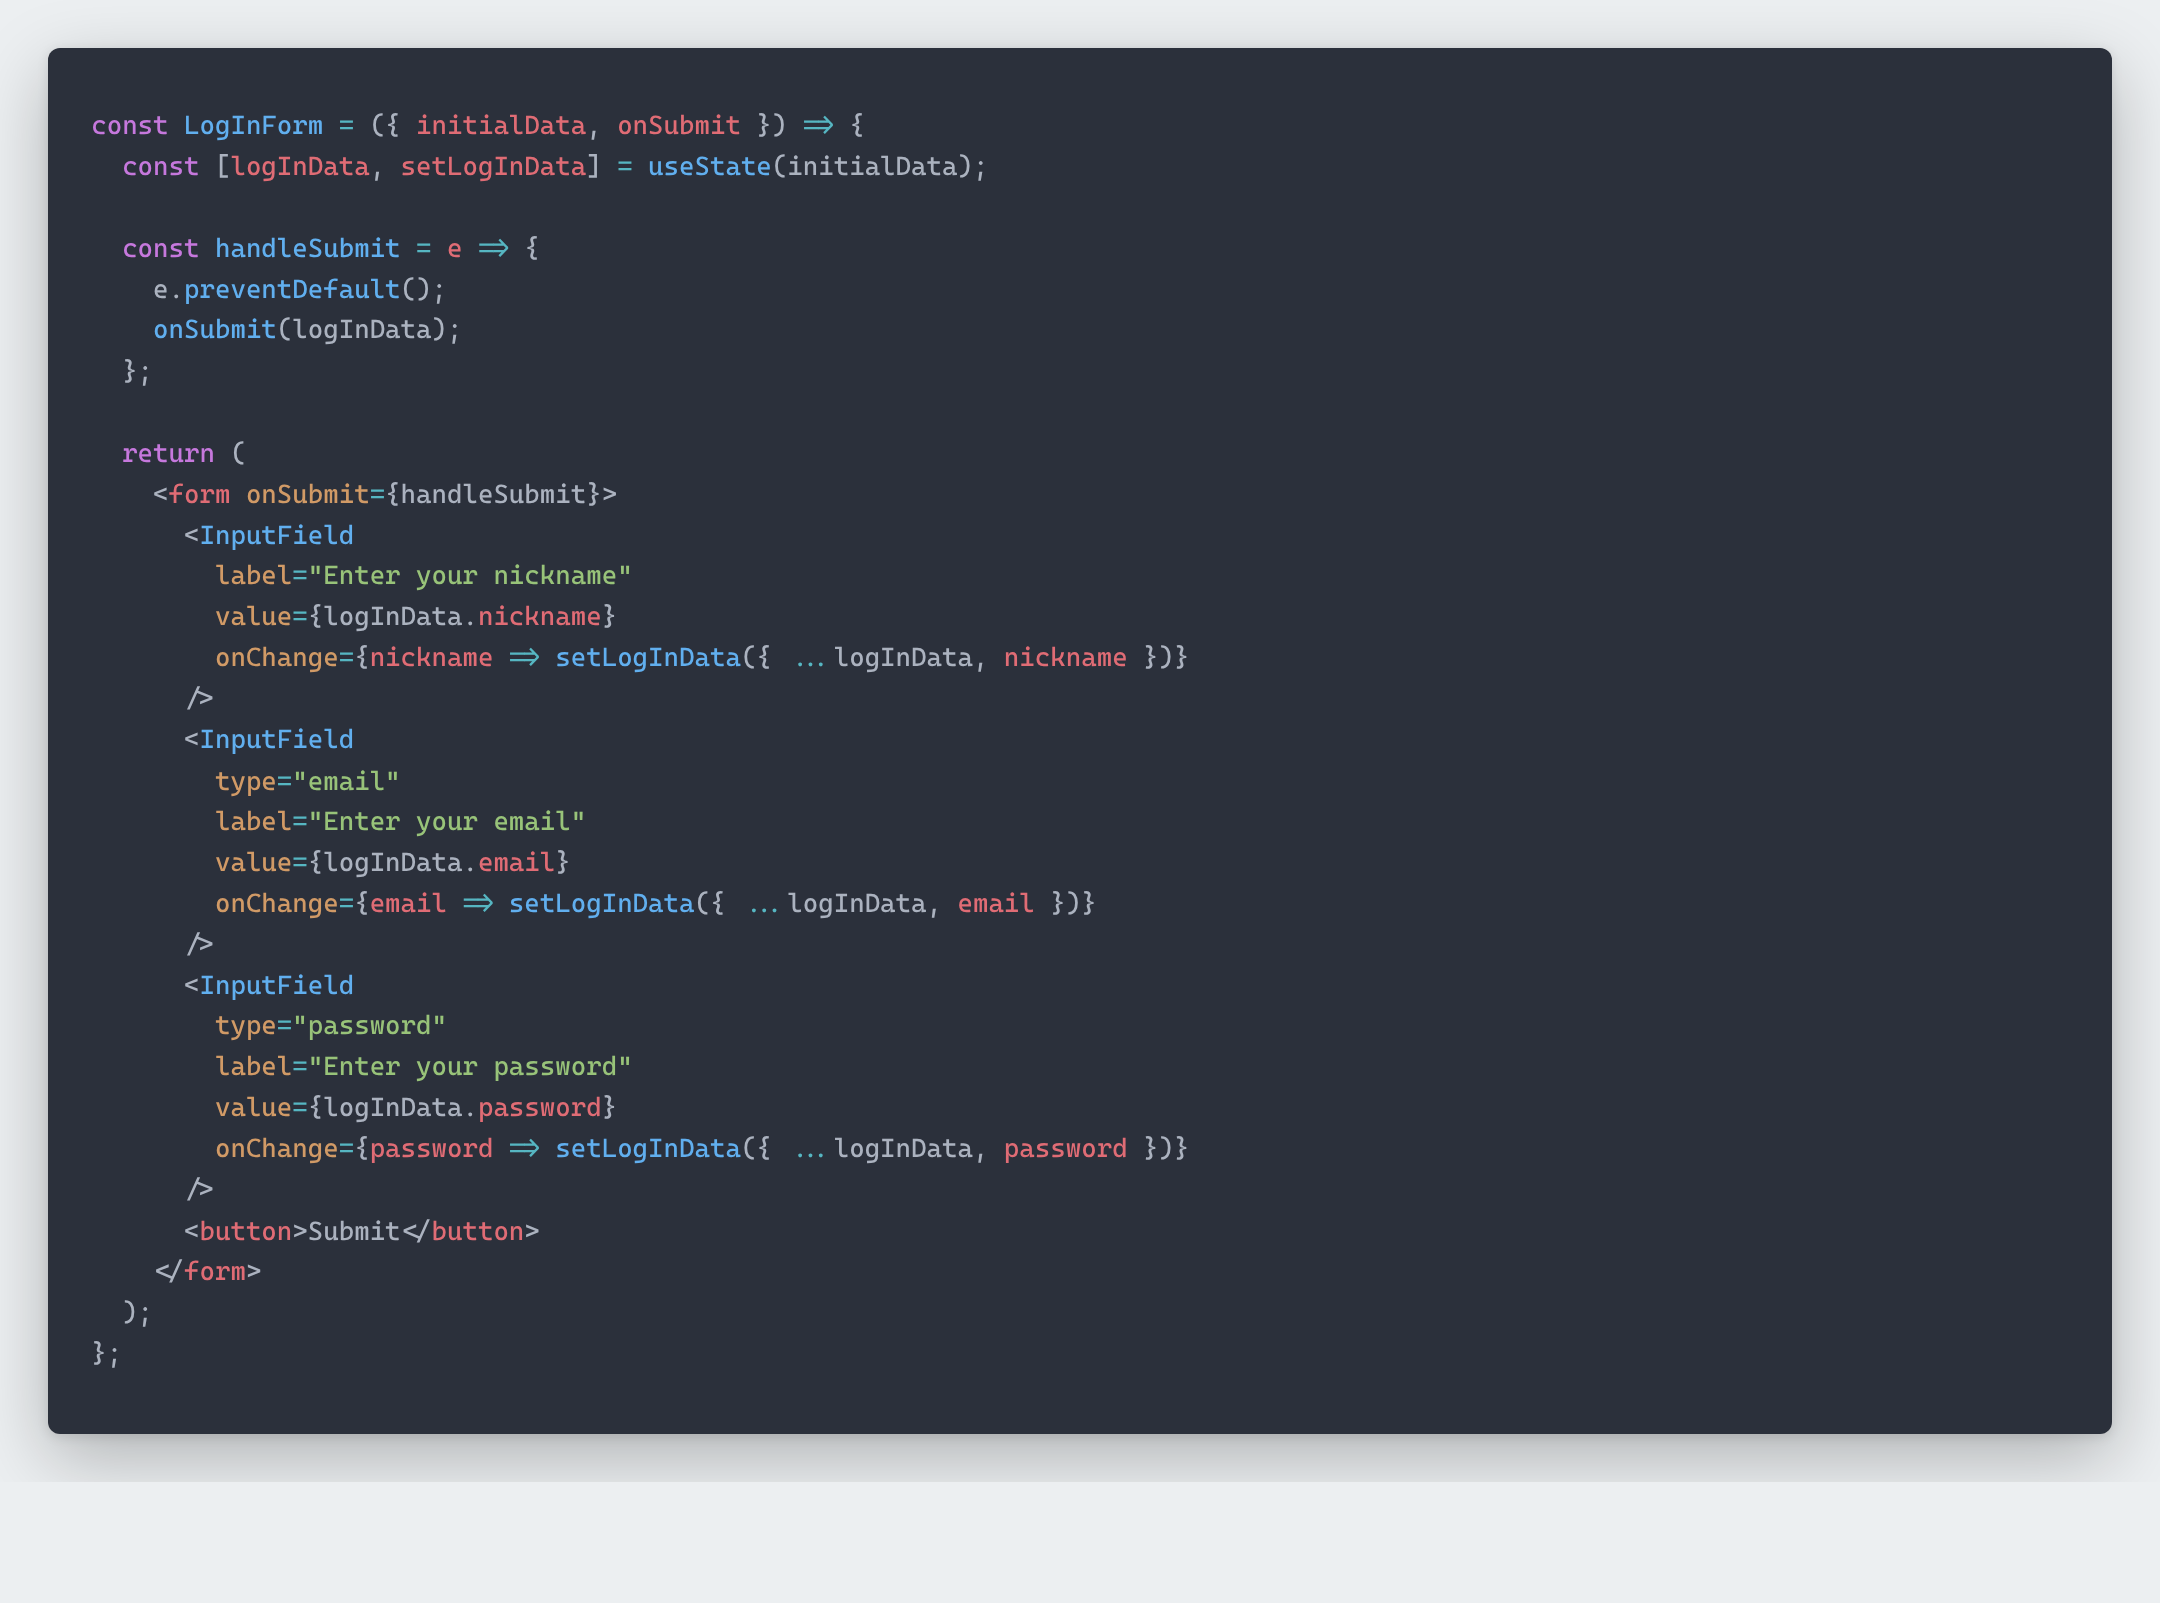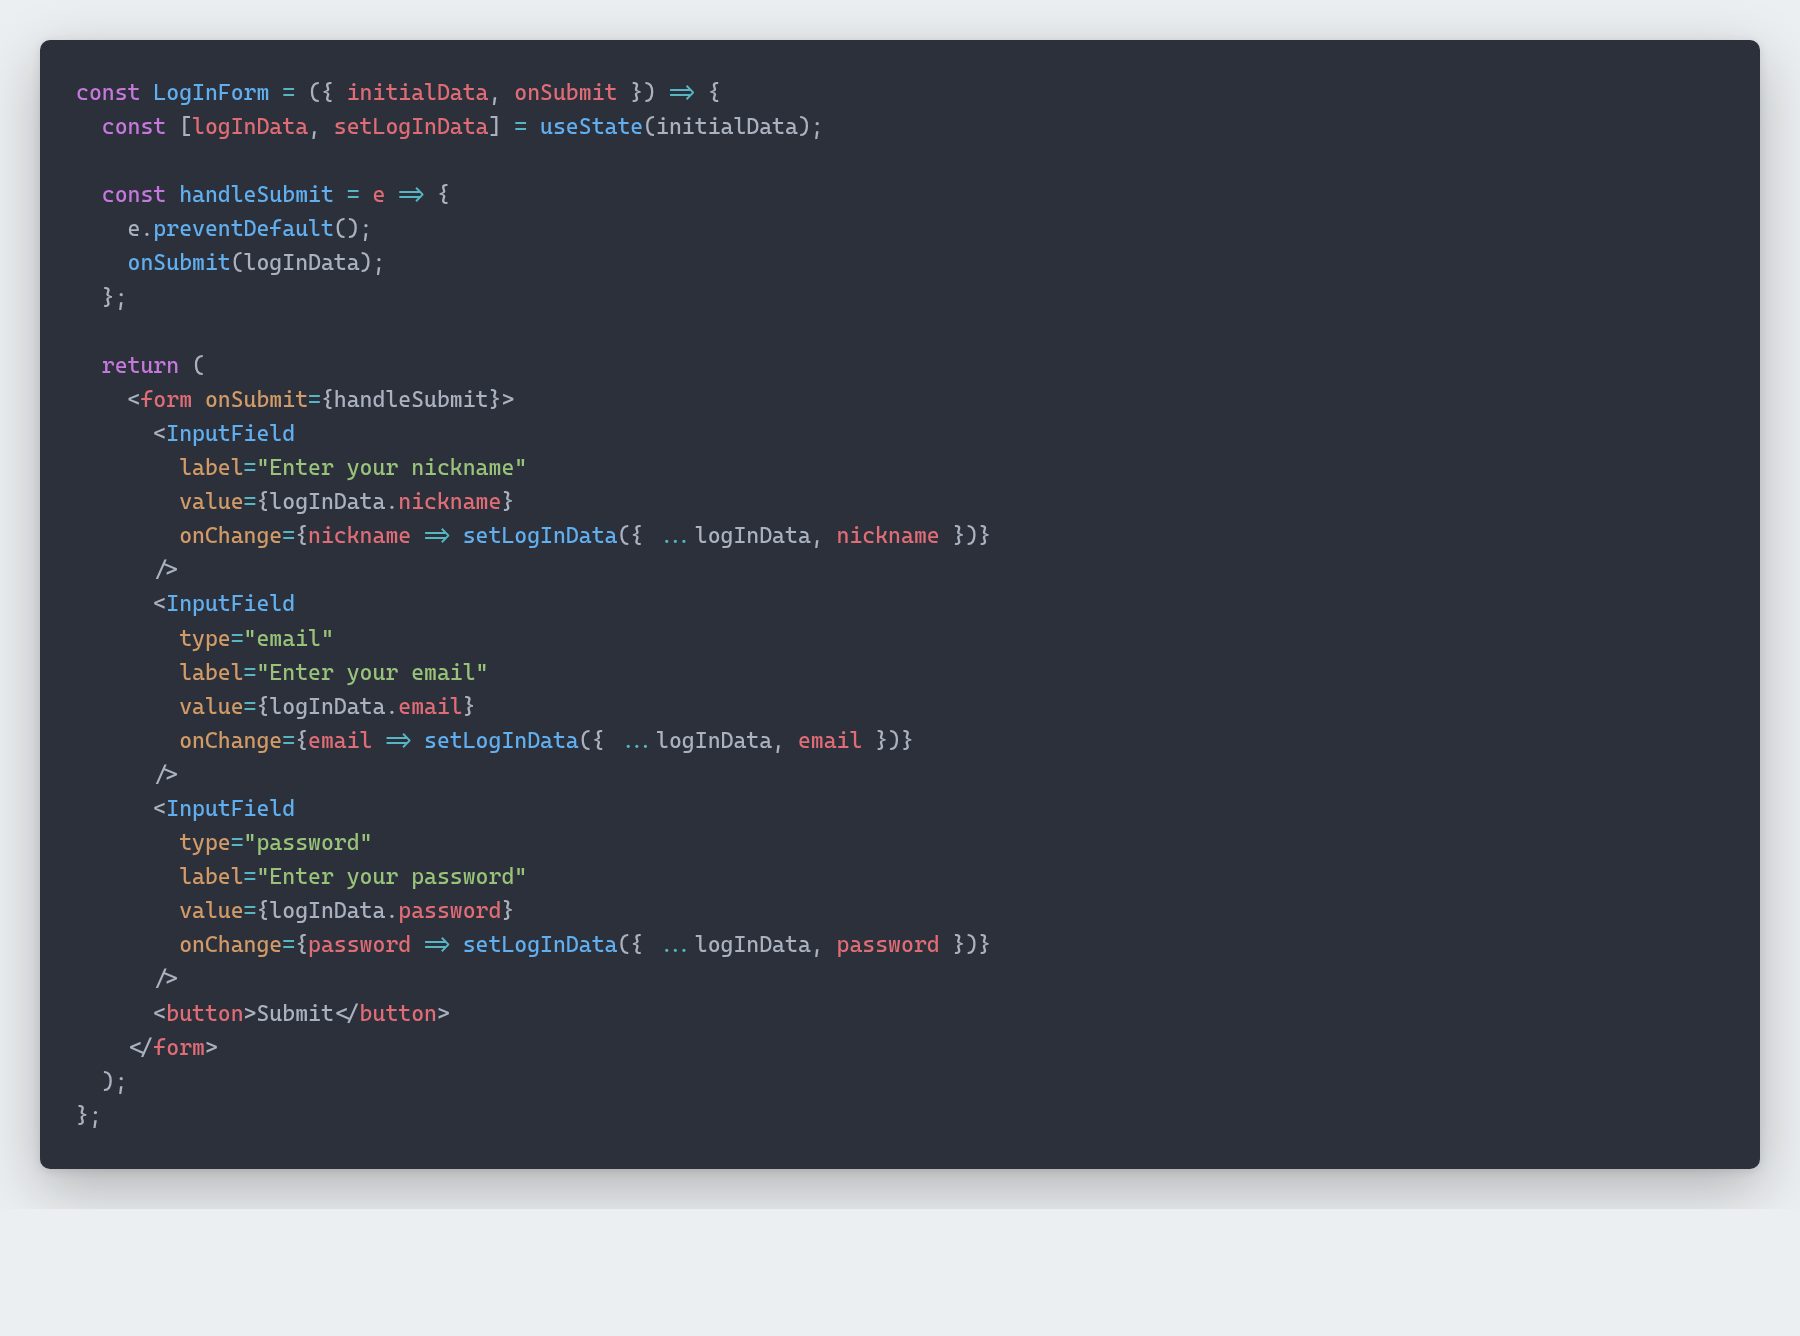--- a/index.html
+++ b/index.html
@@ -7,21 +7,21 @@
     background: #eceff1;
     padding: 40px;
     font-family: 'SF Mono', Monaco, 'Cascadia Code', 'Roboto Mono', Consolas, 'Courier New', monospace;
     display: flex;
     justify-content: center;
     align-items: flex-start;
   }
   .code-block {
     background: #2b303b;
     border-radius: 10px;
-    padding: 36px 36px;
+    padding: 49px 36px;
     box-shadow: 0 20px 60px rgba(0,0,0,0.25), 0 2px 10px rgba(0,0,0,0.1);
     width: 100%;
     max-width: 1720px;
     font-size: 22px;
     line-height: 1.55;
     color: #abb2bf;
     white-space: pre;
     overflow-x: auto;
   }
   .k  { color: #c678dd; } 

